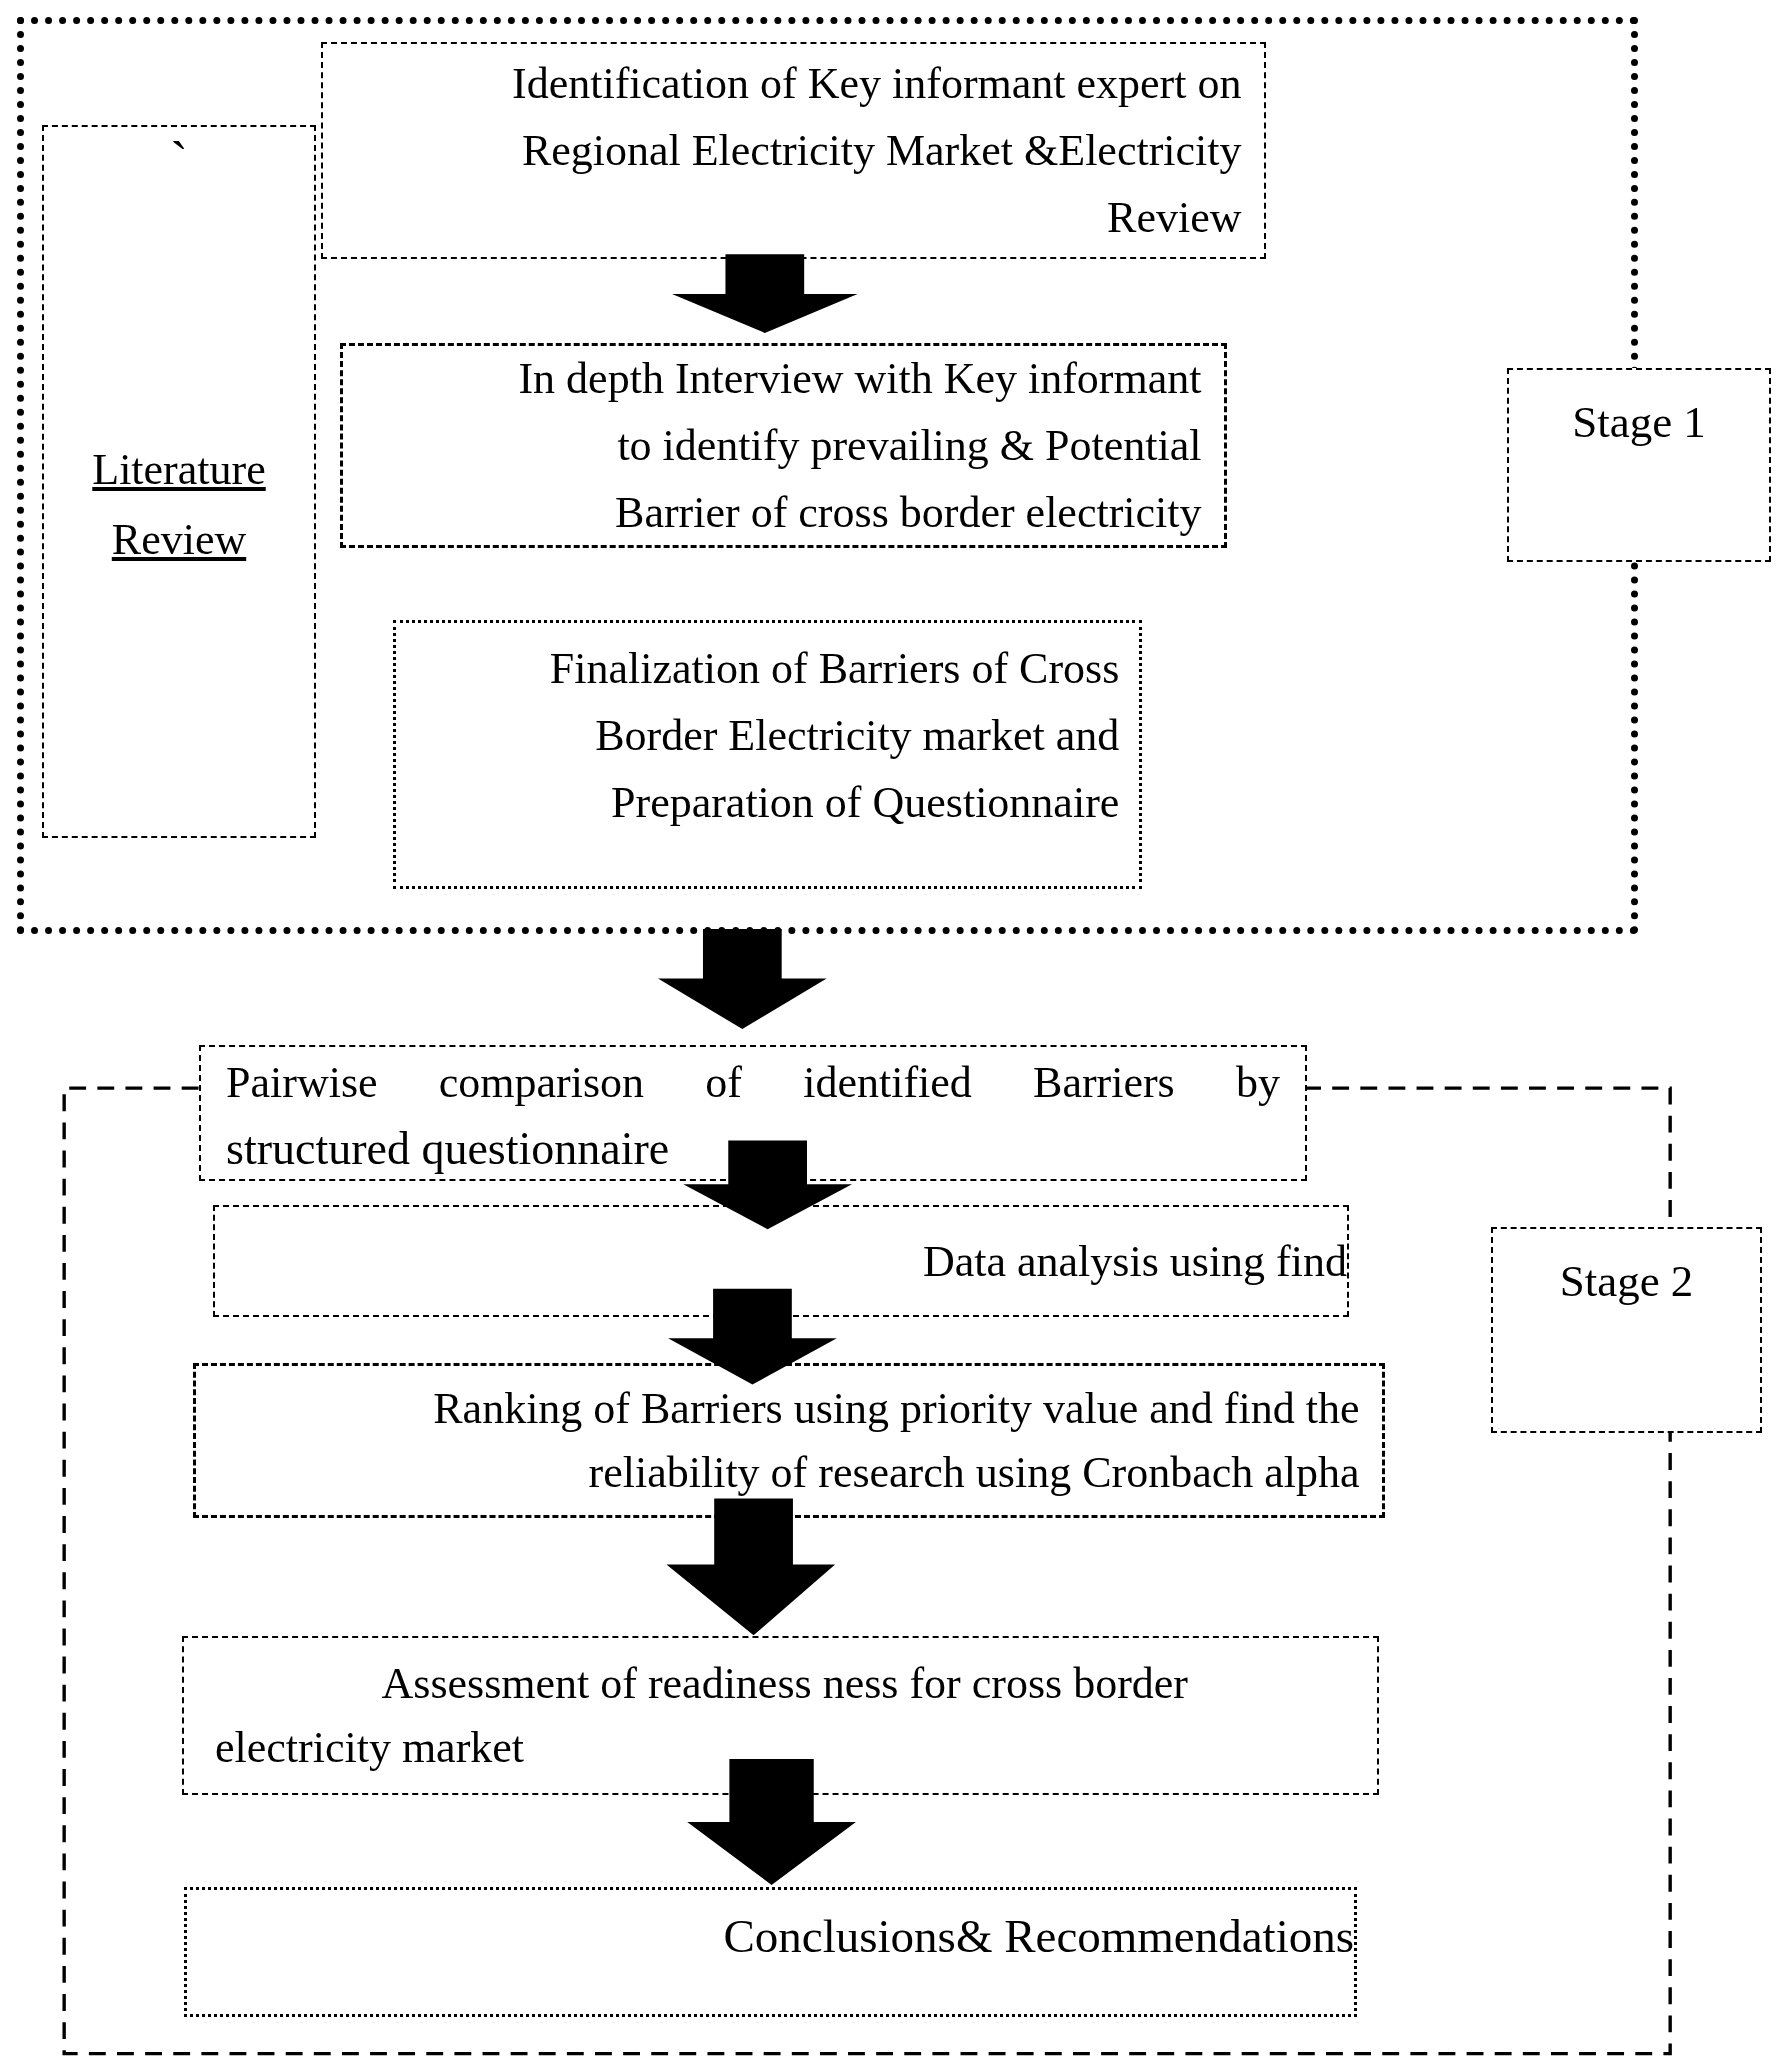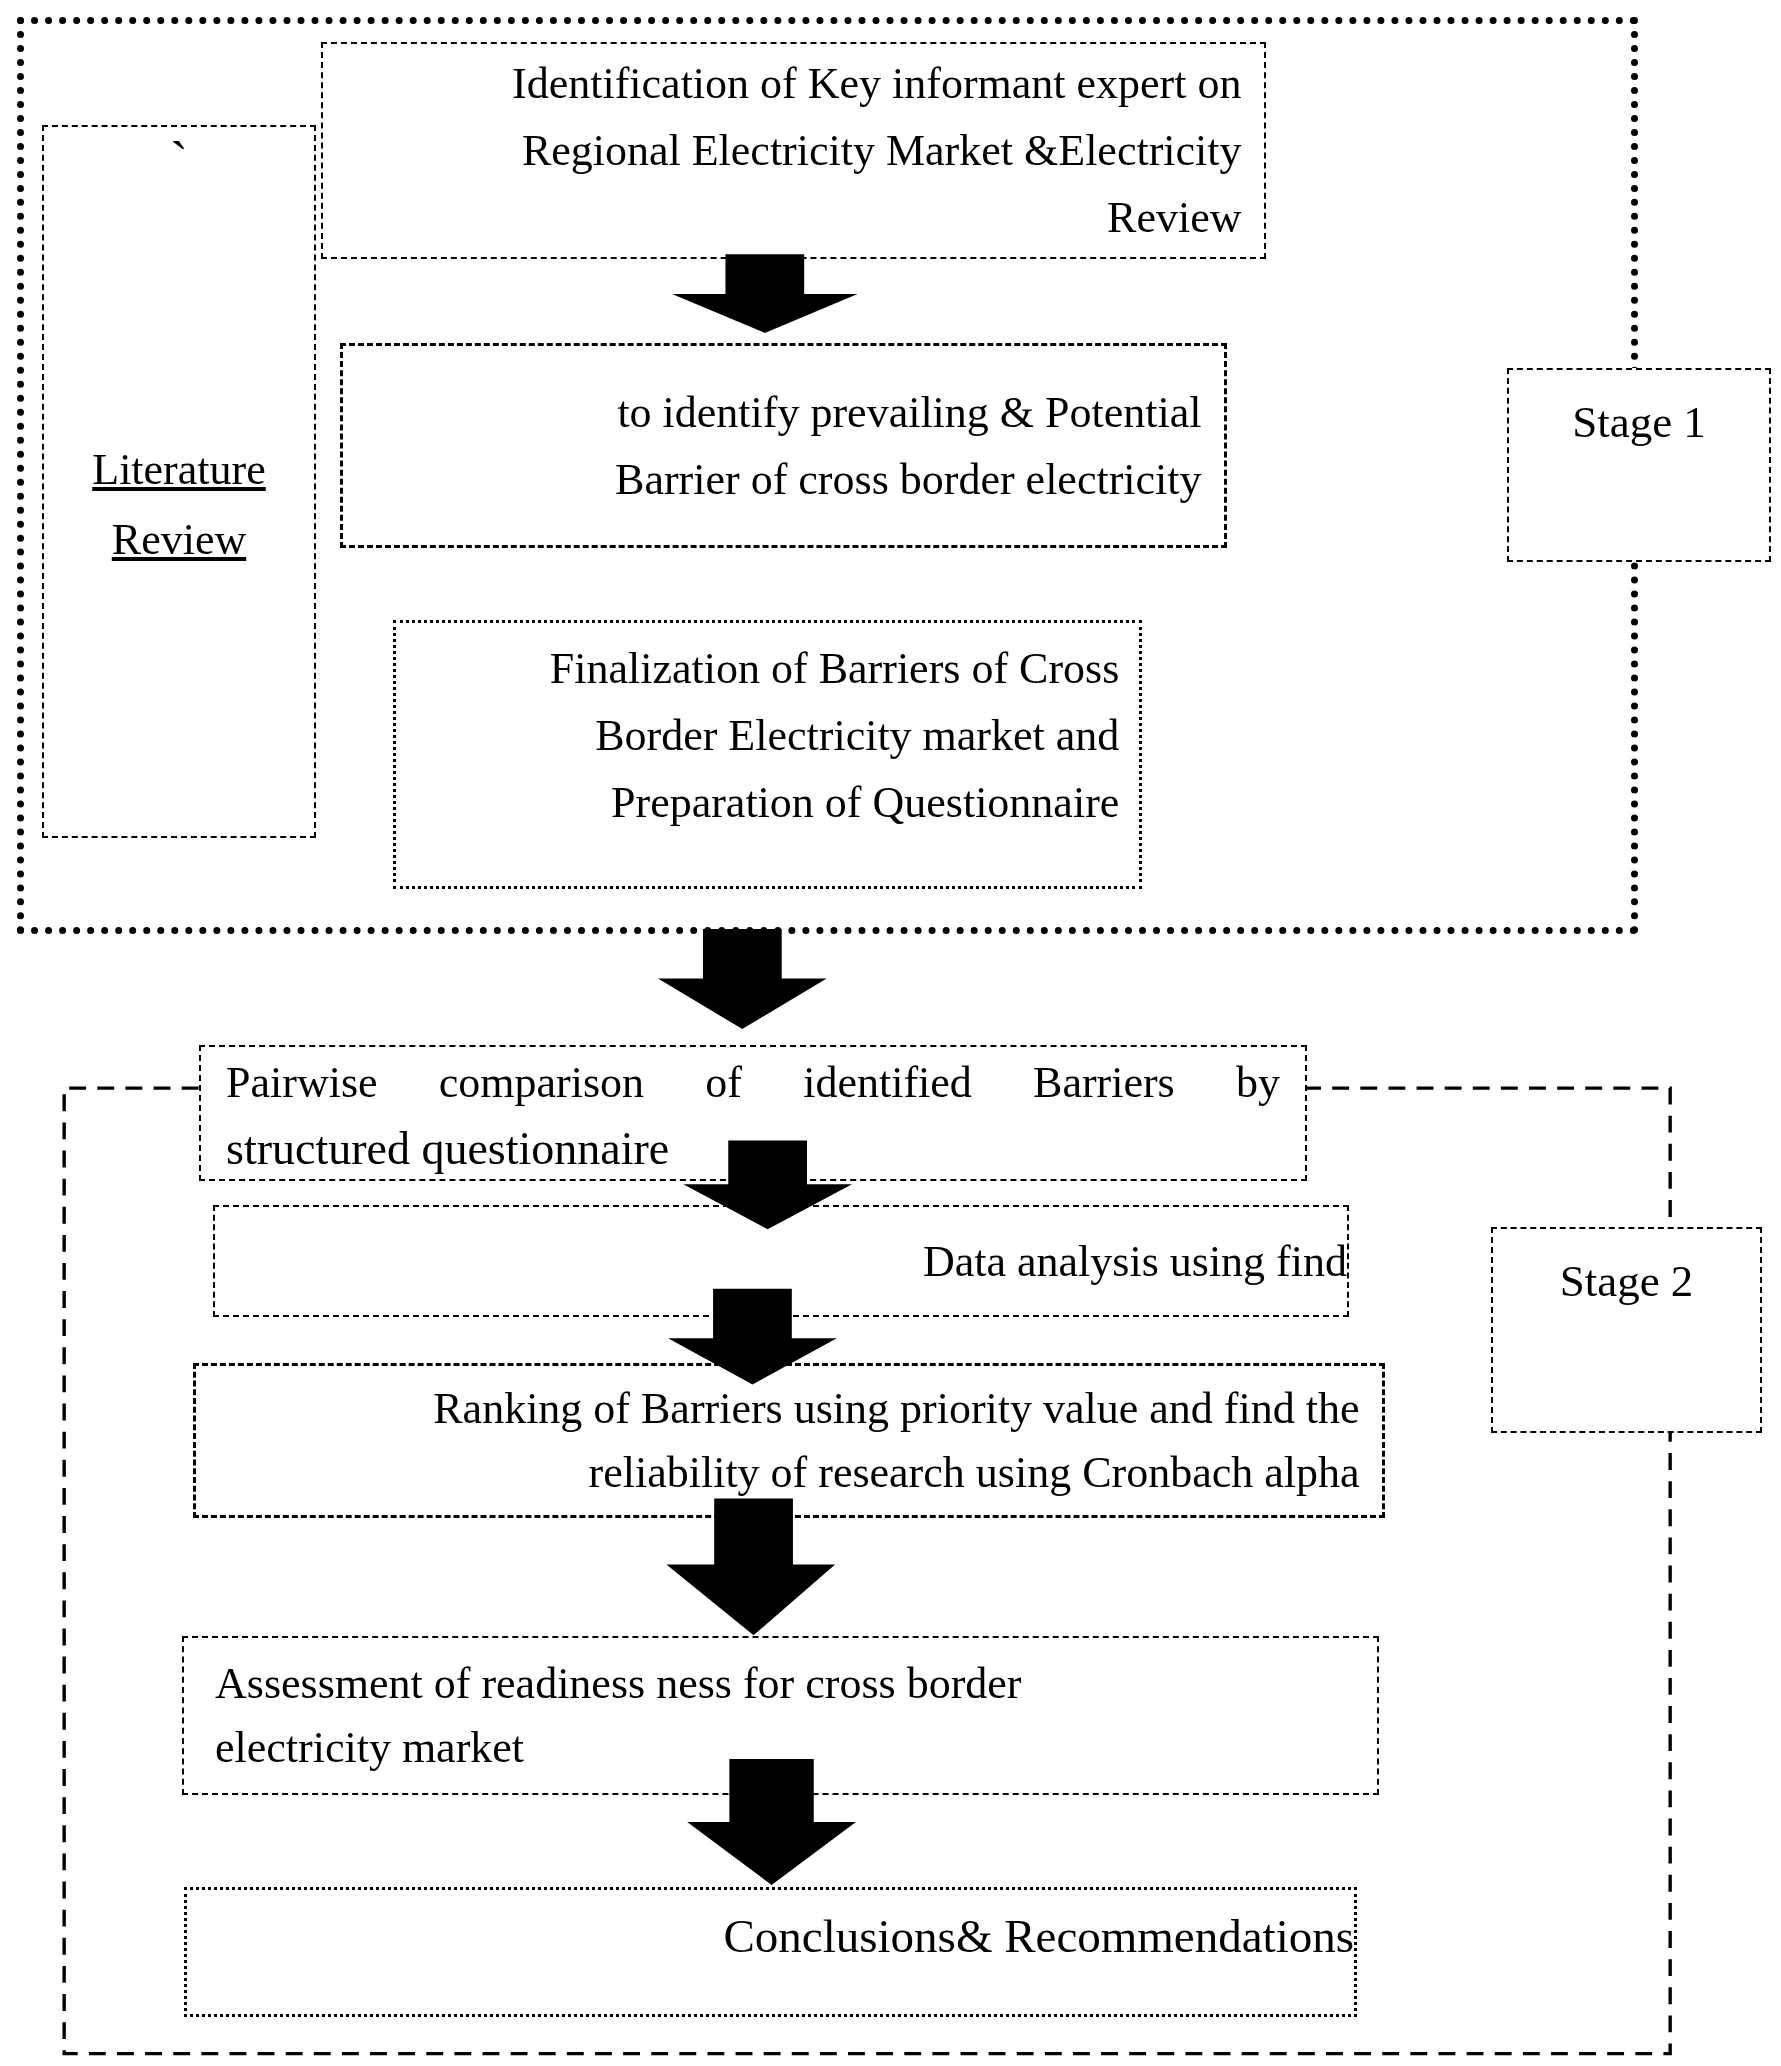--- a/index.html
+++ b/index.html
@@ -97,20 +97,21 @@
     <div class="lit-label">Literature Review</div>
   </div>
 
   <div class="box b-dashdot-thin center-col" style="left:321px; top:42px; width:945px; height:217px; padding:0 22.5px;">
     <div class="tline">Identification of Key informant expert on</div>
     <div class="tline">Regional Electricity Market &amp;Electricity</div>
     <div class="tline">Review</div>
   </div>
 
   <div class="box b-dashed center-col" style="left:340px; top:343px; width:887px; height:205px; padding:0 22.5px;">
+    <div class="tline">In depth Interview with Key informant</div>
     <div class="tline">to identify prevailing &amp; Potential</div>
     <div class="tline">Barrier of cross border electricity</div>
   </div>
 
   <div class="box b-dots center-col" style="left:393px; top:620px; width:749px; height:269px; padding:0 19.7px 39px 19.7px;">
     <div class="tline">Finalization of Barriers of Cross</div>
     <div class="tline">Border Electricity market and</div>
     <div class="tline">Preparation of Questionnaire</div>
   </div>
 
@@ -126,21 +127,21 @@
   <div class="box b-dashdot center-col" style="left:213px; top:1205px; width:1136px; height:112px;">
     <div class="tline">Data analysis using find</div>
   </div>
 
   <div class="box b-dashed center-col" style="left:193px; top:1363px; width:1192px; height:155px; padding:0 22.5px;">
     <div class="tline" style="line-height:64px;">Ranking of Barriers using priority value and find the</div>
     <div class="tline" style="line-height:64px;">reliability of research using Cronbach alpha</div>
   </div>
 
   <div class="box b-dashdot center-col" style="left:182px; top:1636px; width:1197px; height:159px; padding:0 22.5px 0 31px;">
-    <div class="tline tleft" style="line-height:64px;">Assessment of readiness ness for cross border</div>
+    <div class="tline tleft" style="line-height:64px;text-align:center;">Assessment of readiness ness for cross border</div>
     <div class="tline tleft" style="line-height:64px;">electricity market</div>
   </div>
 
   <div class="box b-dots center-col" style="left:184px; top:1887px; width:1173px; height:130px; padding-bottom:31px;">
     <div class="tline" style="font-size:47px;">Conclusions&amp; Recommendations</div>
   </div>
 
   <div class="box b-dashdot-thin" style="left:1491px; top:1227px; width:271px; height:206px; padding-top:23.6px;">
     <div class="stage-label">Stage 2</div>
   </div>

